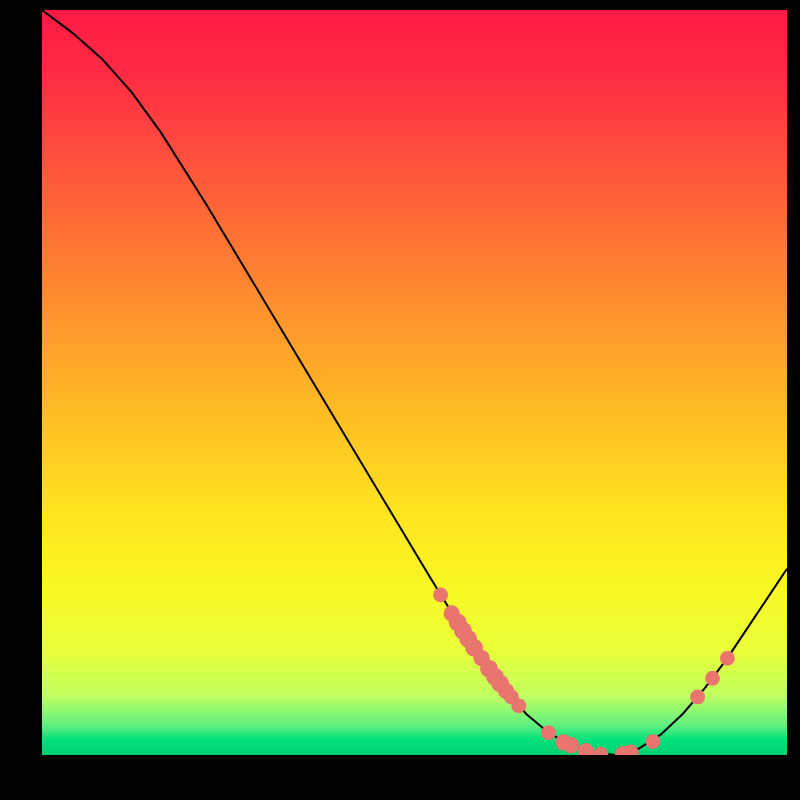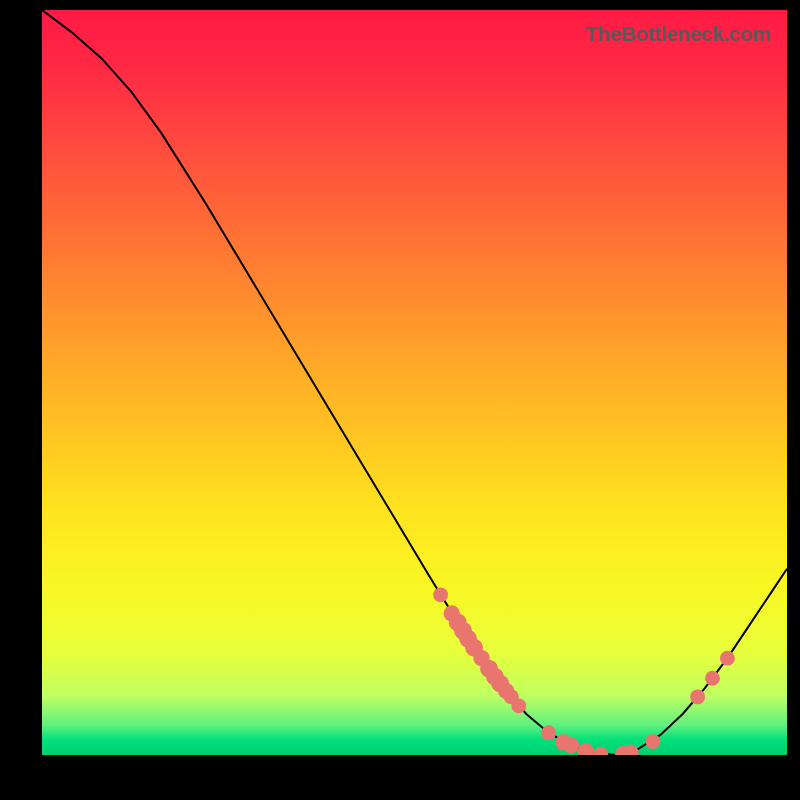--- a/index.html
+++ b/index.html
@@ -85,14 +85,13 @@
         <circle cx="73" cy="99.5" r="1.1" fill="#e8766f"></circle>
         <circle cx="75" cy="99.9" r="1" fill="#e8766f"></circle>
         <circle cx="78" cy="99.9" r="1.1" fill="#e8766f"></circle>
         <circle cx="79" cy="99.7" r="1.1" fill="#e8766f"></circle>
         <circle cx="82" cy="98.2" r="1" fill="#e8766f"></circle>
         <circle cx="88" cy="92.2" r="1" fill="#e8766f"></circle>
         <circle cx="90" cy="89.7" r="1" fill="#e8766f"></circle>
         <circle cx="92" cy="87" r="1" fill="#e8766f"></circle>
       </g>
   </svg>
-  <div class="attribution">TheBottleneck.com</div>
 </div>
 
 </body></html>

